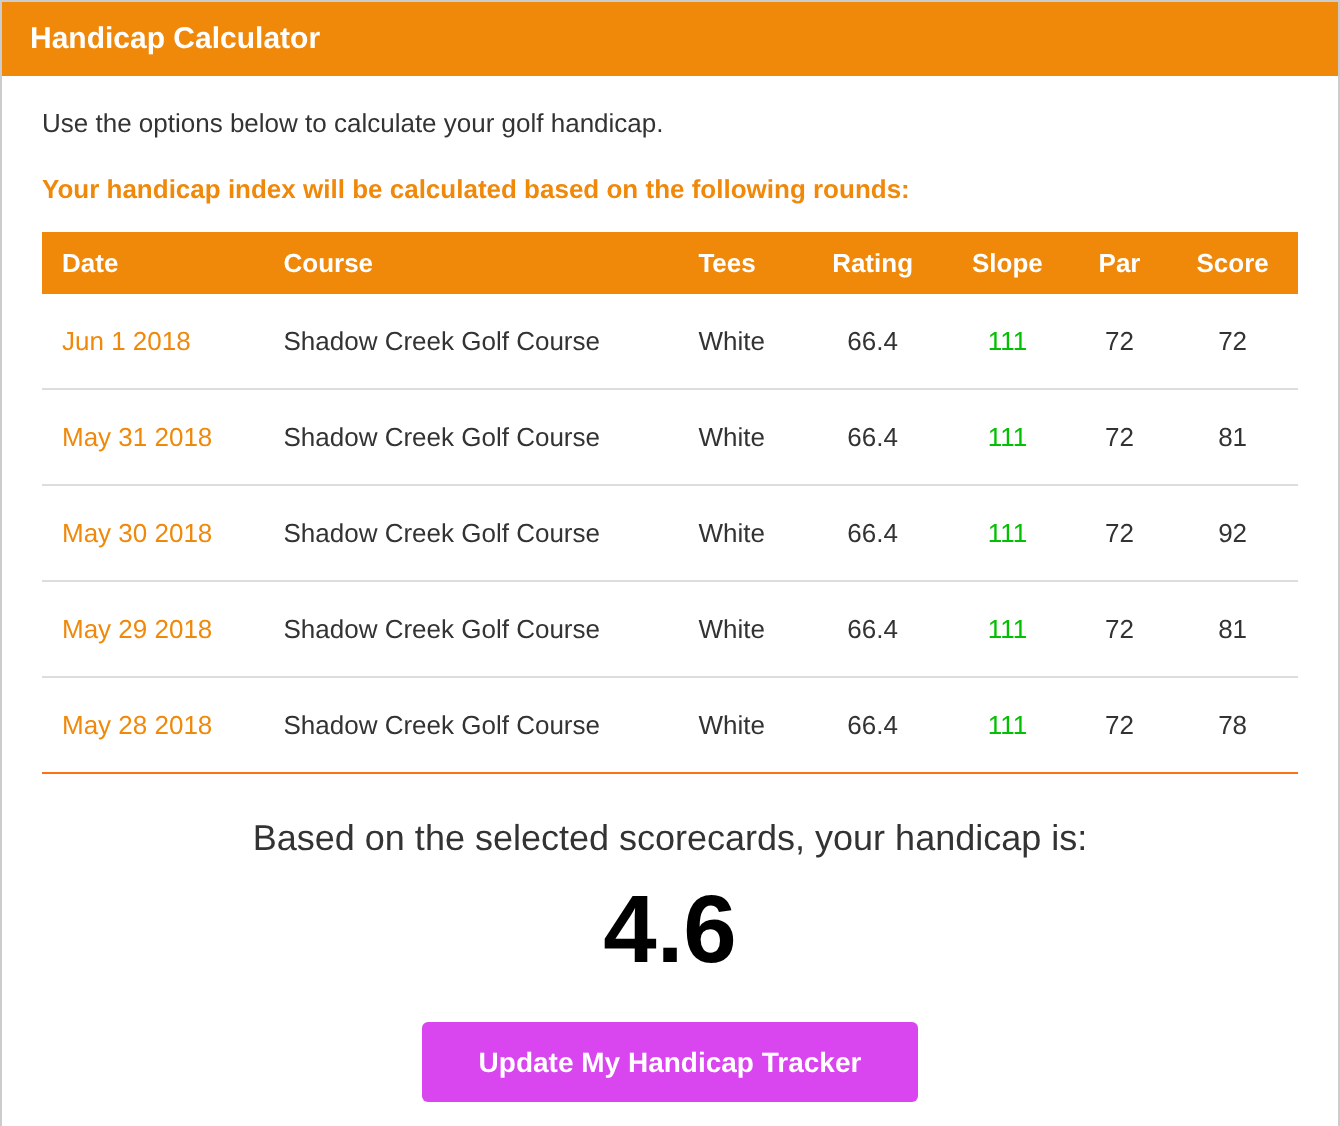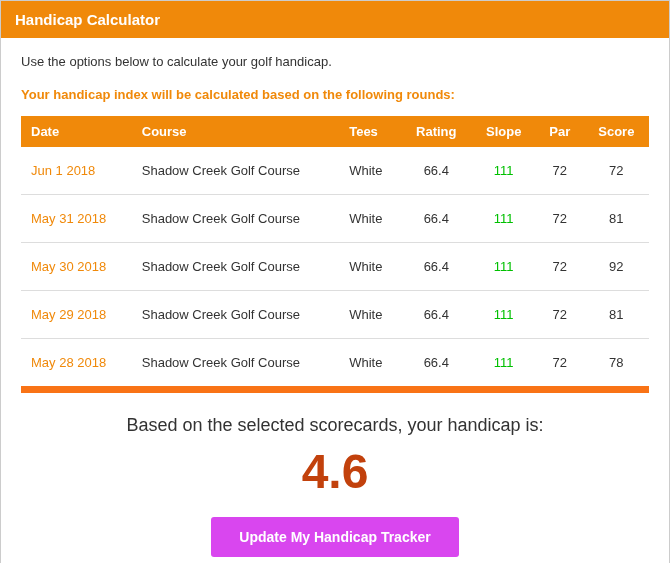--- a/index.html
+++ b/index.html
@@ -73,21 +73,21 @@
 
     thead th.center {
       text-align: center;
     }
 
     tbody tr {
       border-bottom: 1px solid #ddd;
     }
 
     tbody tr:last-child {
-      border-bottom: 7px solid #f97316;
+      border-bottom: 1px solid #f97316;
     }
 
     tbody td {
       padding: 16px 10px;
       color: #333;
     }
 
     tbody td.date-col {
       color: #f0890a;
       font-weight: normal;
@@ -125,21 +125,21 @@
 
     .handicap-label {
       font-size: 18px;
       color: #333;
       margin-bottom: 8px;
     }
 
     .handicap-value {
       font-size: 48px;
       font-weight: bold;
-      color: #c2410c;
+      color: #000000;
       margin-bottom: 18px;
     }
 
     .update-btn {
       background: #d946ef;
       color: #fff;
       border: none;
       padding: 12px 28px;
       font-size: 14px;
       font-weight: bold;

